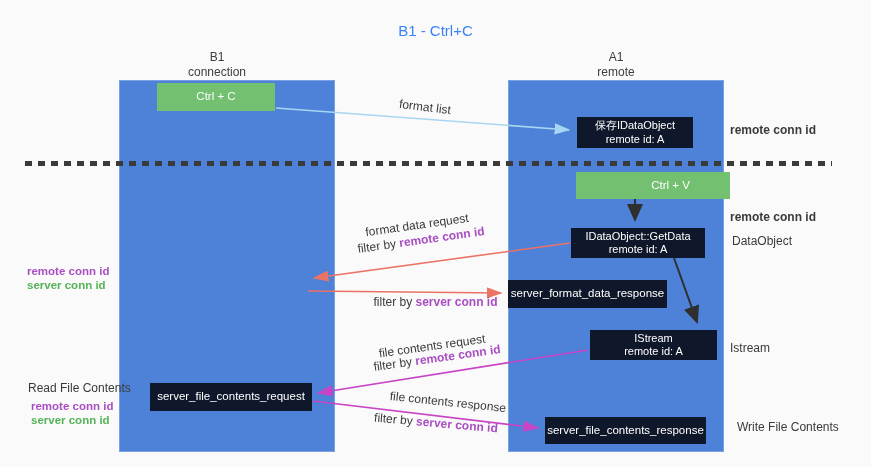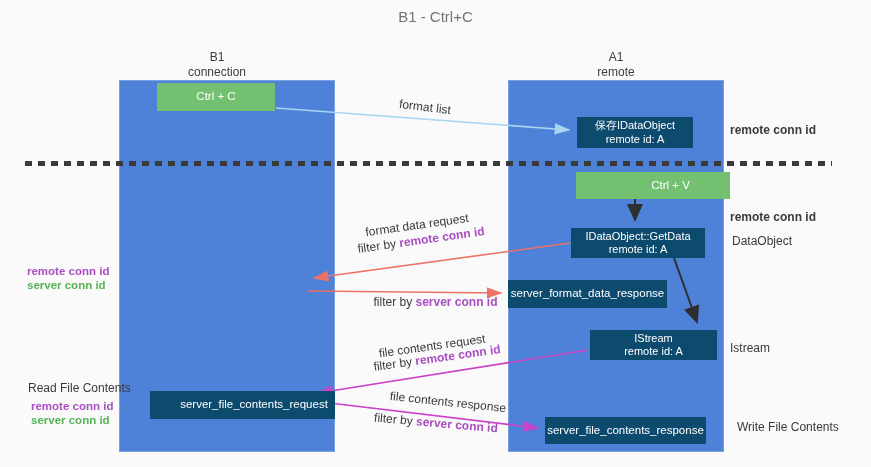--- a/index.html
+++ b/index.html
@@ -1,28 +1,28 @@
 <!DOCTYPE html>
 <html><head>
 <meta charset="utf-8">
 <style>
   html,body{margin:0;padding:0;background:#fafafa;font-family:"Liberation Sans","DejaVu Sans",sans-serif;}
   .canvas{position:relative;width:871px;height:467px;background:#fafafa;overflow:hidden;}
-  .title{position:absolute;left:0;top:6px;width:100%;text-align:center;font-size:15px;line-height:21px;color:#737373;}
+  .title{position:absolute;left:0;top:20px;width:100%;text-align:center;font-size:15px;line-height:21px;color:#3b82f6;}
   .col-header{position:absolute;top:50px;text-align:center;font-size:12px;line-height:15px;color:#3d3d3d;}
   .col-header.left{left:119px;width:196px;}
   .col-header.right{left:508px;width:216px;}
   .lifeline{position:absolute;top:80px;height:372px;width:216px;background:#4d82d8;box-shadow:inset 0 0 0 1px rgba(255,255,255,0.25);}
   .lifeline.left{left:119px;}
   .lifeline.right{left:508px;}
   .dashed{position:absolute;left:25px;top:161px;width:807px;height:5px;
     background:repeating-linear-gradient(90deg,#3a3a3a 0 7px,transparent 7px 13px);}
   .node{position:absolute;display:flex;flex-direction:column;align-items:center;justify-content:center;
     color:#fff;font-size:11.5px;line-height:13.5px;text-align:center;z-index:10;}
-  .orange{background:#0c4a6e;}
+  .orange{background:#0f172a;}
   .green{background:#74c071;}
   .arrows{position:absolute;left:0;top:0;z-index:5;pointer-events:none;}
   .elabel{position:absolute;font-size:12px;color:#3a3a3a;text-align:center;z-index:15;white-space:nowrap;}
   .rot-up{transform:rotate(-8deg);}
   .rot-dn6{transform:rotate(6deg);}
   .rot-dn5{transform:rotate(5deg);}
   .rot-dn7{transform:rotate(7deg);}
   .purple{color:#a94fc3;font-weight:bold;}
   .greentx{color:#55b357;font-weight:bold;}
   .side{position:absolute;font-size:12px;color:#3a3a3a;white-space:nowrap;z-index:15;}
@@ -96,21 +96,21 @@
 
   <div class="node orange" style="left:508px;top:280px;width:159px;height:28px;">
     <div>server_format_data_response</div>
   </div>
 
   <div class="node orange" style="left:590px;top:330px;width:127px;height:30px;font-size:11px;">
     <div>IStream</div>
     <div>remote id: A</div>
   </div>
 
-  <div class="node orange" style="left:150px;top:391px;width:162px;height:28px;padding-left:23px;">
+  <div class="node orange" style="left:150px;top:383px;width:162px;height:28px;">
     <div>server_file_contents_request</div>
   </div>
 
   <div class="node orange" style="left:545px;top:417px;width:161px;height:27px;">
     <div>server_file_contents_response</div>
   </div>
 
   <div class="elabel rot-dn7" style="left:370px;top:100px;width:110px;">format list</div>
 
   <div class="elabel rot-up" style="left:347px;top:218px;width:140px;">format data request</div>

